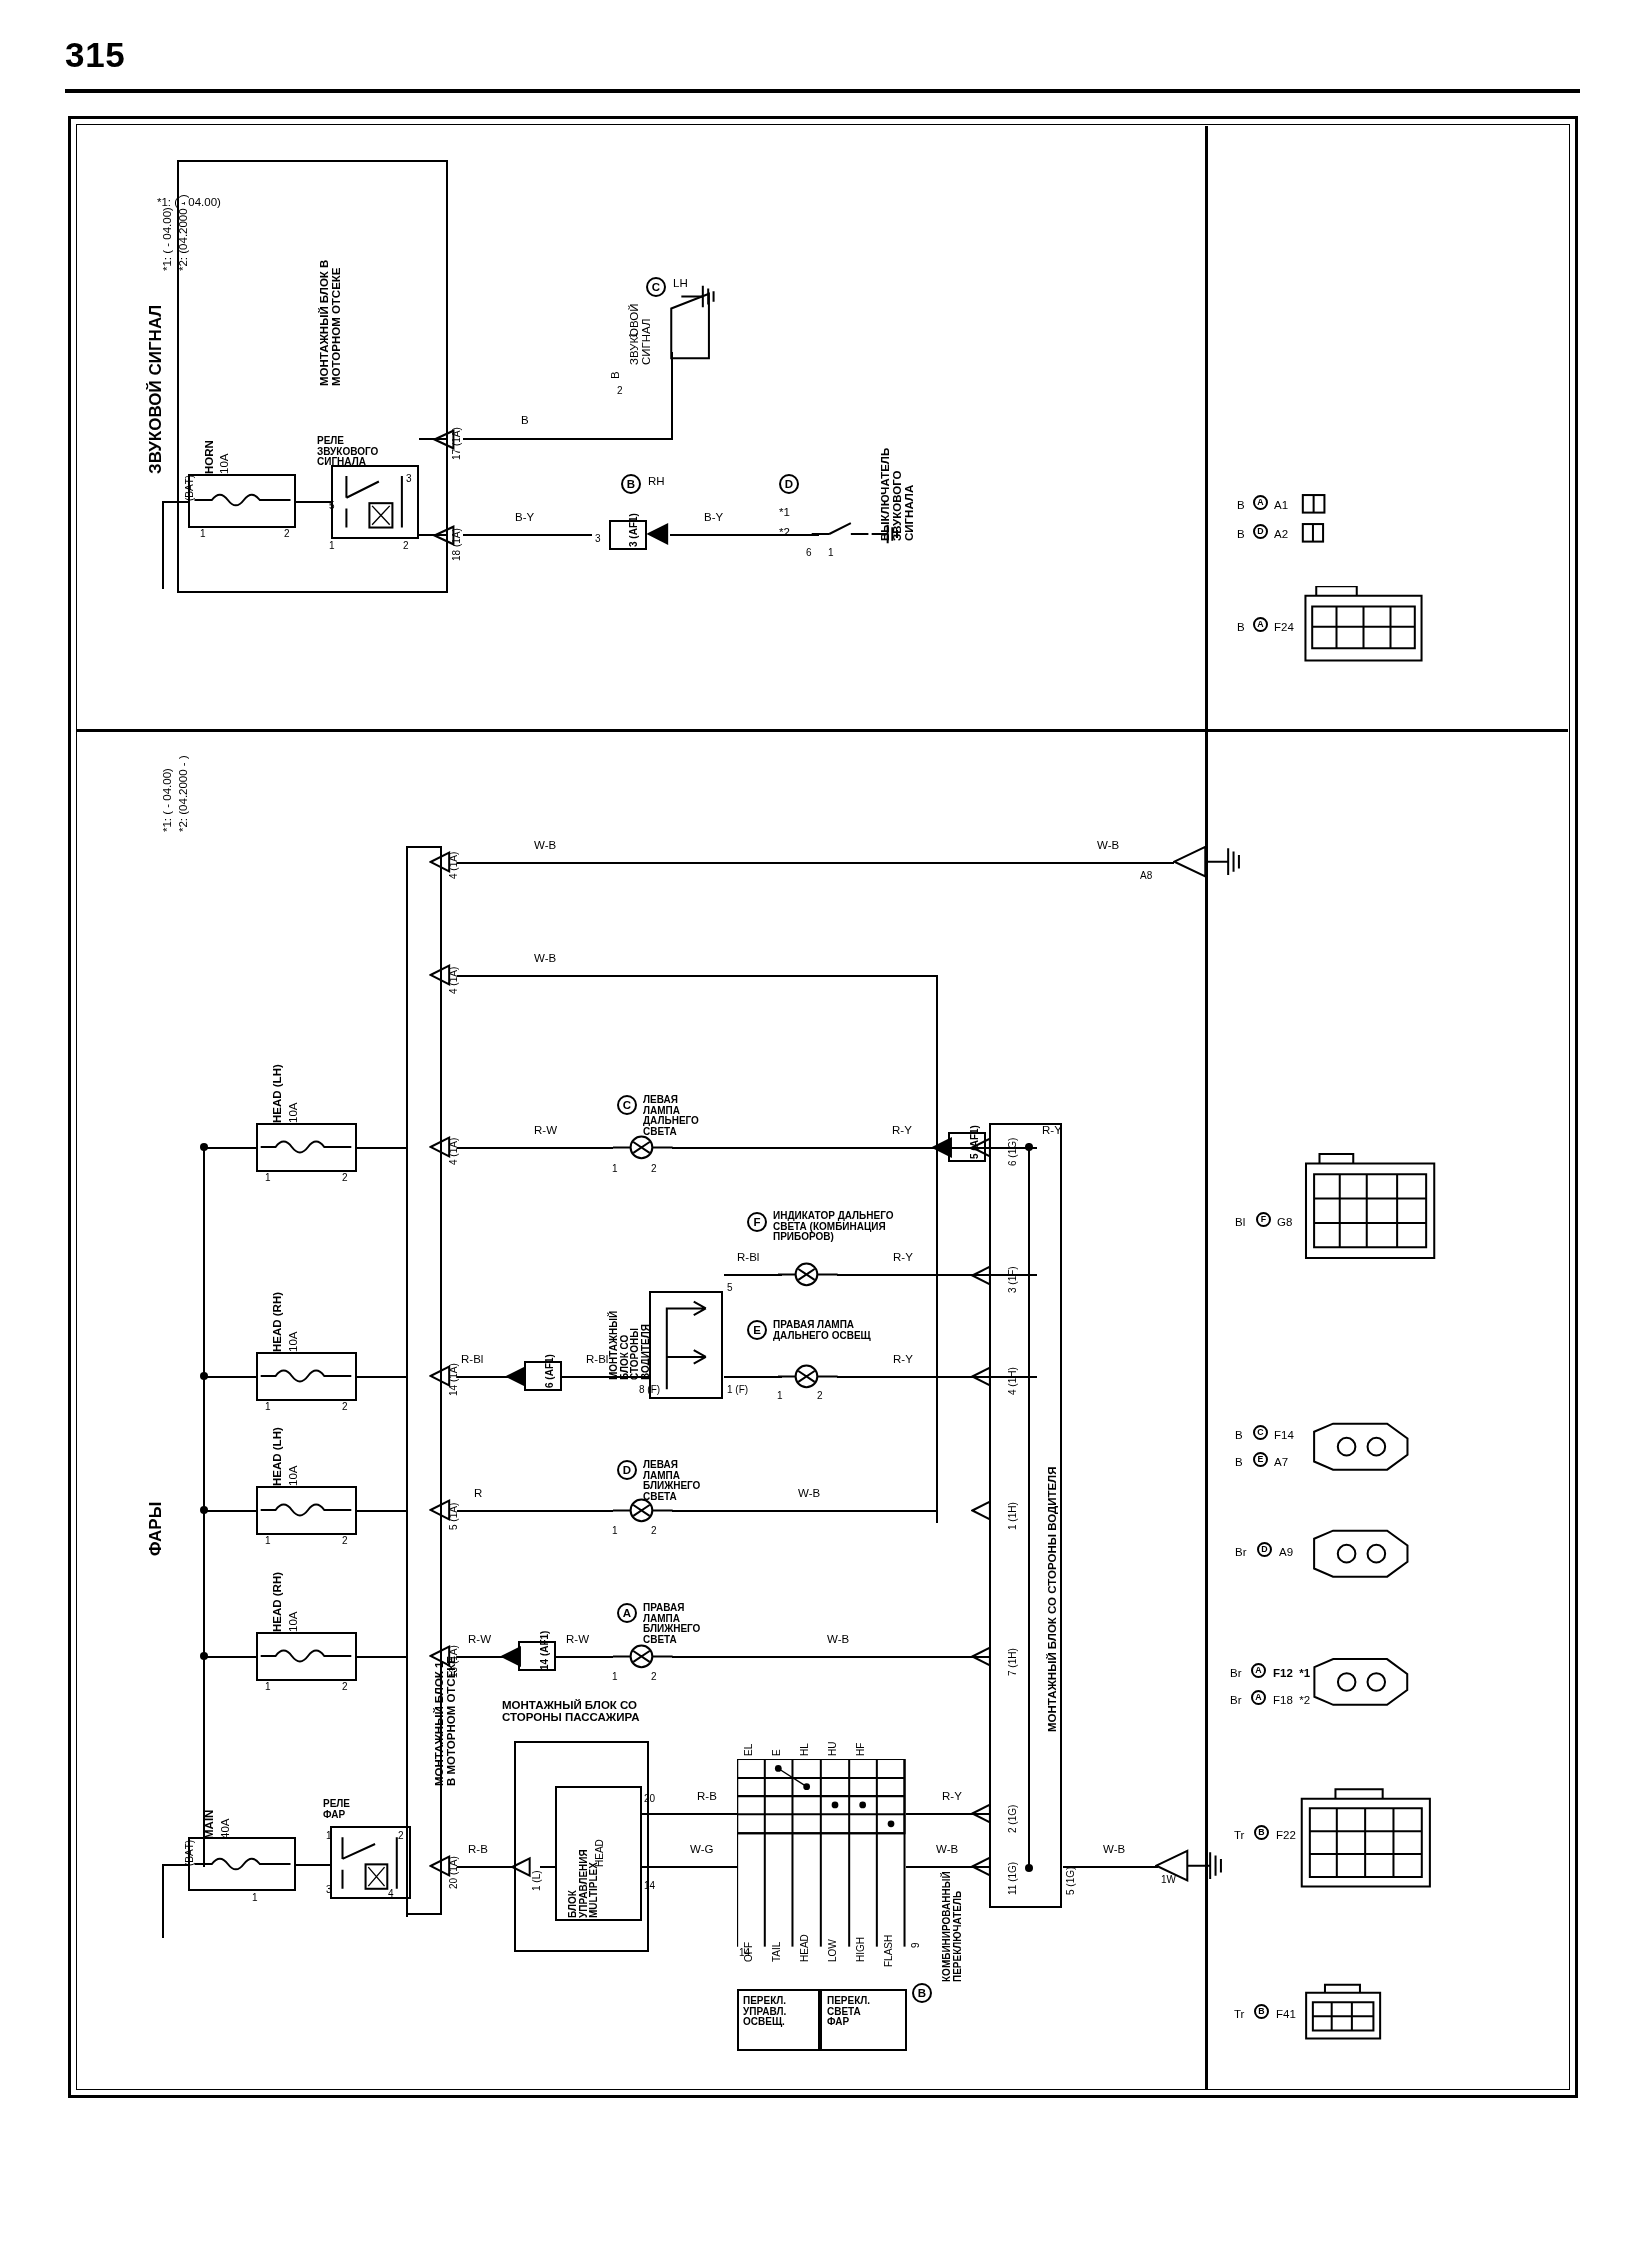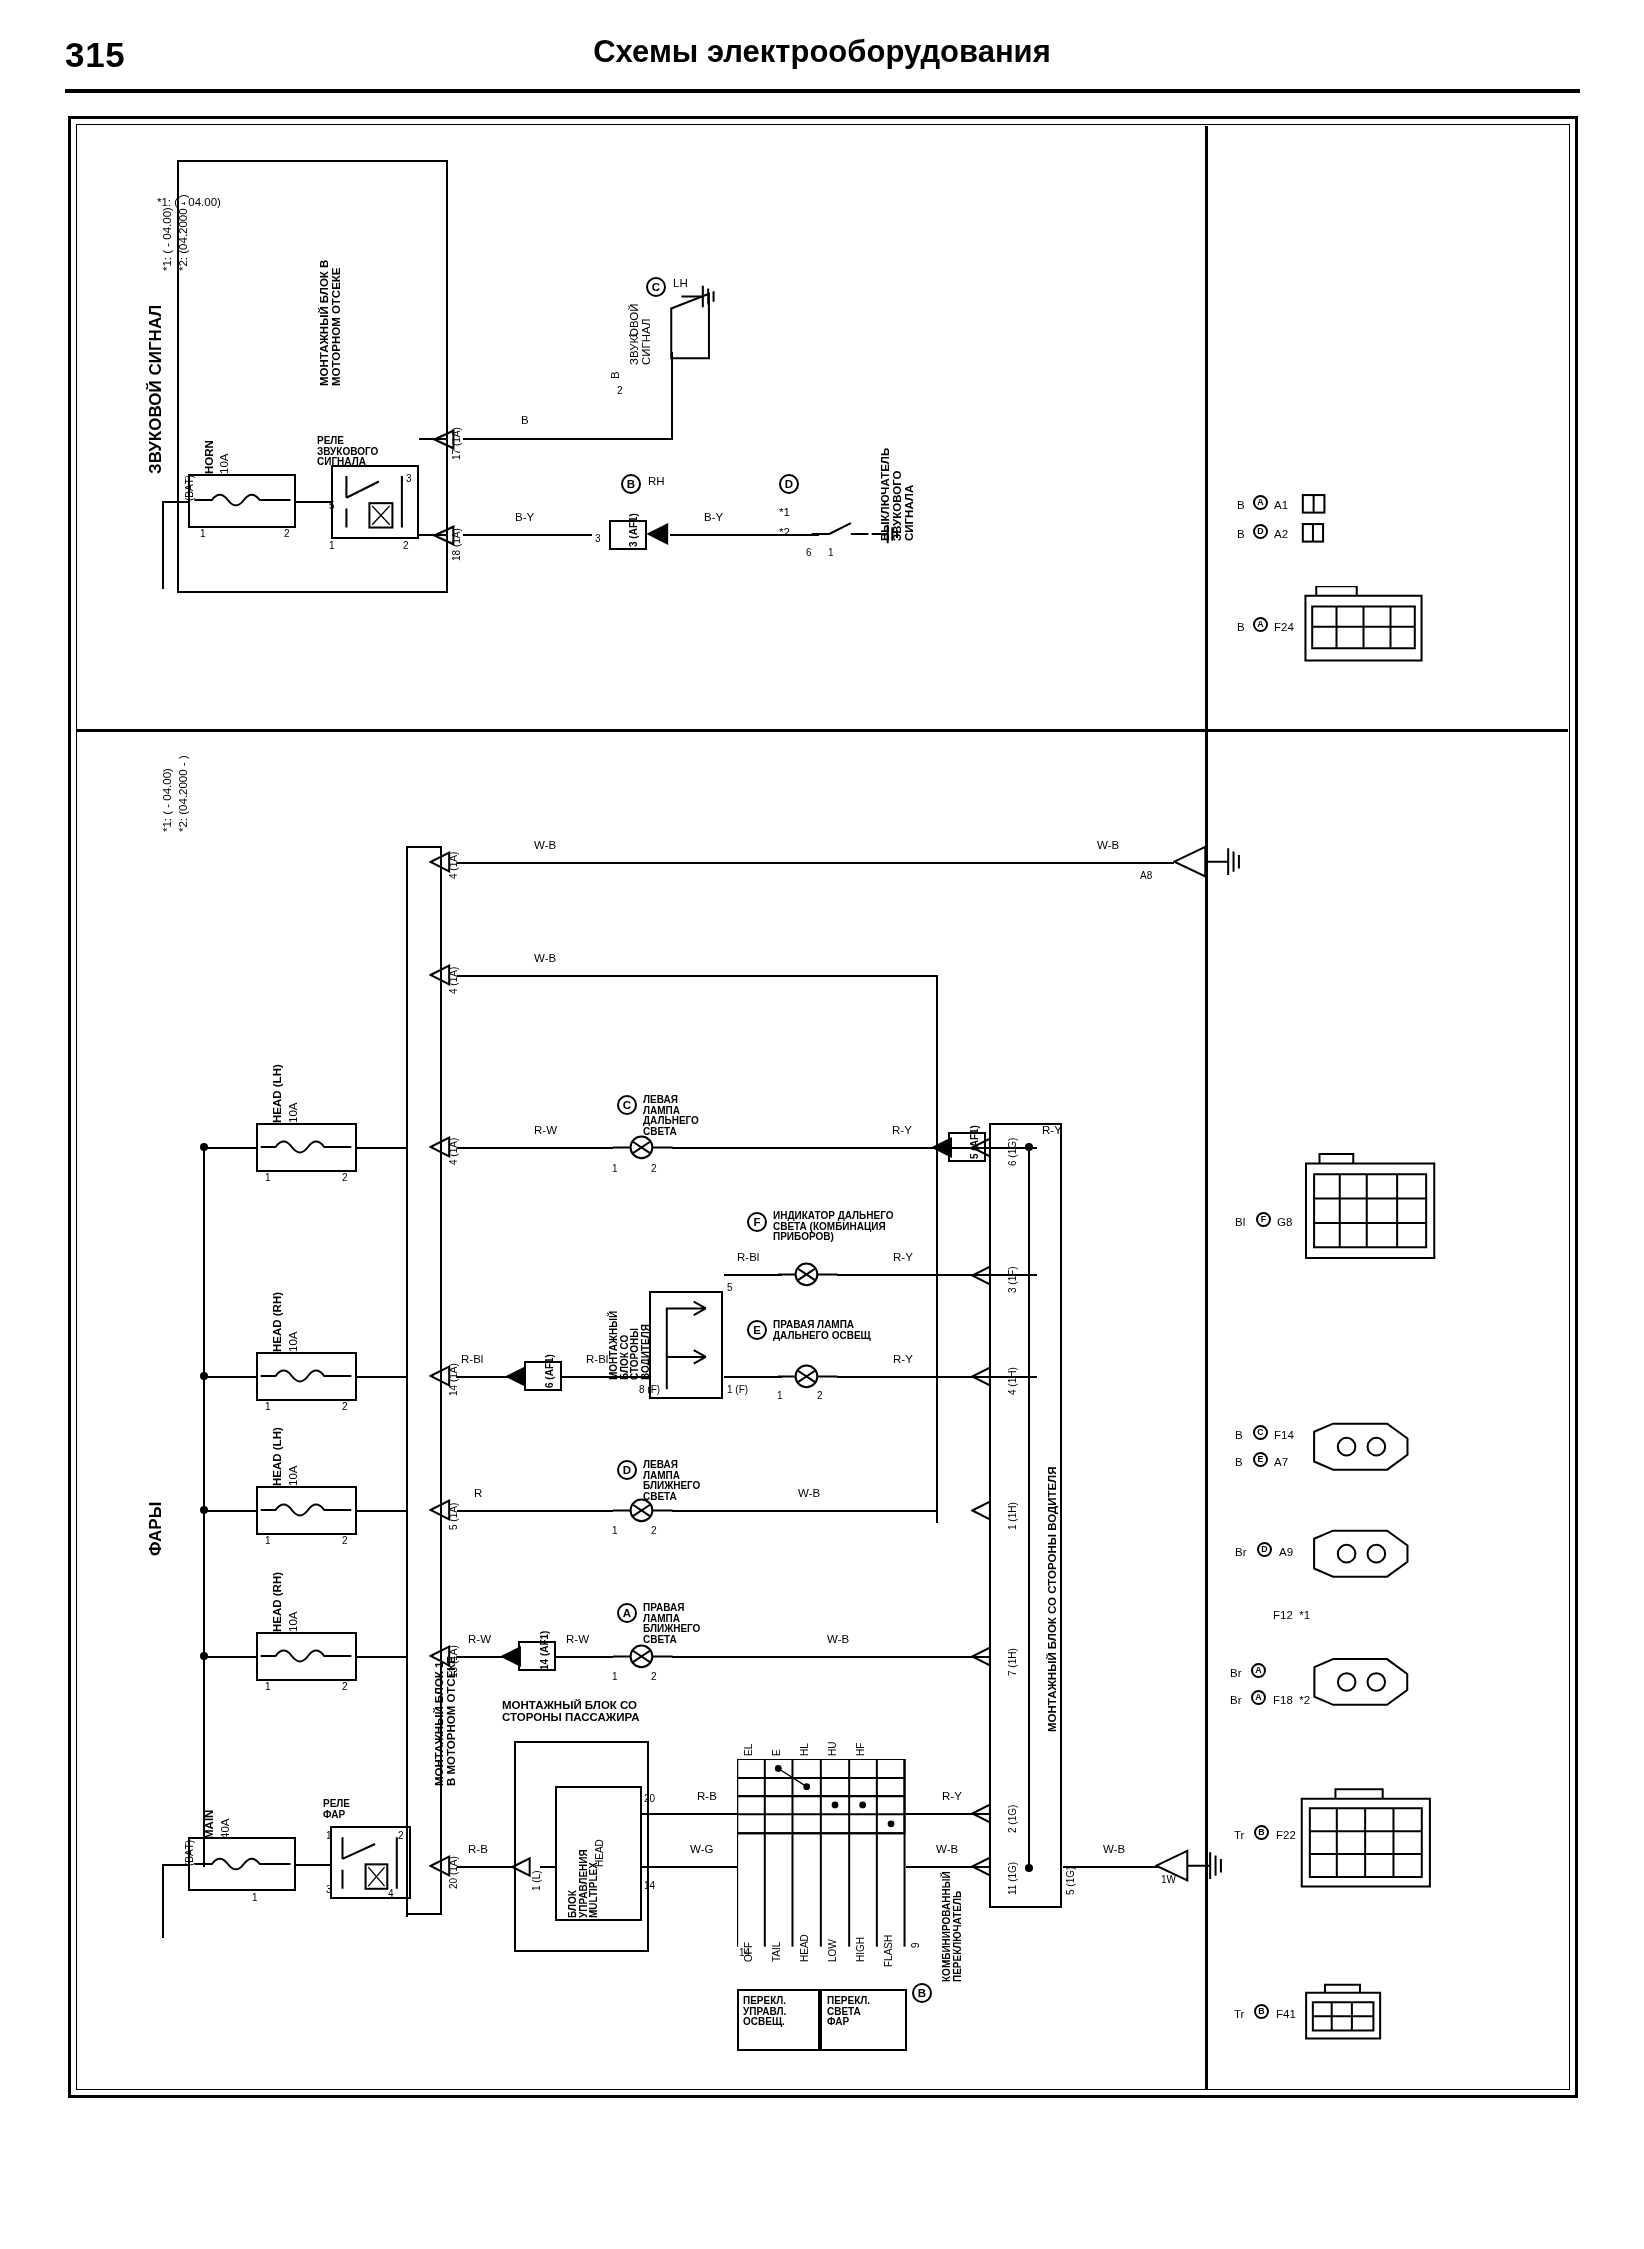--- a/index.html
+++ b/index.html
@@ -40,21 +40,20 @@
   
   .swgrid{position:absolute;}
   .swgrid svg{display:block;}
 </style>
 </head>
 <body>
 
 <div class="page">
 
   <div class="page-num">315</div>
-  <div class="page-title">Схемы электрооборудования</div>
   <div class="header-rule"></div>
 
   <div class="frame"></div>
   <div class="frame-inner"></div>
 
   <div class="divider-h" style="left:77px;top:729px;width:1491px;height:2.7px;"></div>
 
   <div class="divider-v" style="left:1205px;top:126px;width:2.7px;height:1963px;"></div>
 
   <div class="t24 rot" style="left:147px;top:474px;">ЗВУКОВОЙ СИГНАЛ</div>
@@ -604,21 +603,21 @@
   <div class="cir cirsm" style="left:1257px;top:1542px;">D</div>
   <div class="t16" style="left:1279px;top:1546px;">A9</div>
   <svg style="position:absolute;left:1306px;top:1521px;" width="115" height="68" viewBox="0 0 170 100">
     <path d="M12 26 L12 70 L40 82 L120 82 L150 60 L150 36 L120 14 L40 14 Z" stroke="#000" stroke-width="3" fill="none"></path>
     <circle cx="60" cy="48" r="13" stroke="#000" stroke-width="3" fill="none"></circle>
     <circle cx="104" cy="48" r="13" stroke="#000" stroke-width="3" fill="none"></circle>
   </svg>
 
   <div class="t16" style="left:1230px;top:1667px;">Br</div>
   <div class="cir cirsm" style="left:1251px;top:1663px;">A</div>
-  <div class="t16" style="left:1273px;top:1609px;">F12  *1</div>
+  <div class="t16" style="left:1273px;top:1667px;font-weight:bold;">F12  *1</div>
   <div class="t16" style="left:1230px;top:1694px;">Br</div>
   <div class="cir cirsm" style="left:1251px;top:1690px;">A</div>
   <div class="t16" style="left:1273px;top:1694px;">F18  *2</div>
   <svg style="position:absolute;left:1306px;top:1647px;" width="115" height="74" viewBox="0 0 170 110">
     <path d="M12 30 L12 74 L40 86 L120 86 L150 64 L150 40 L120 18 L40 18 Z" stroke="#000" stroke-width="3" fill="none"></path>
     <circle cx="60" cy="52" r="13" stroke="#000" stroke-width="3" fill="none"></circle>
     <circle cx="104" cy="52" r="13" stroke="#000" stroke-width="3" fill="none"></circle>
   </svg>
 
   <div class="t16" style="left:1234px;top:1829px;">Tr</div>

